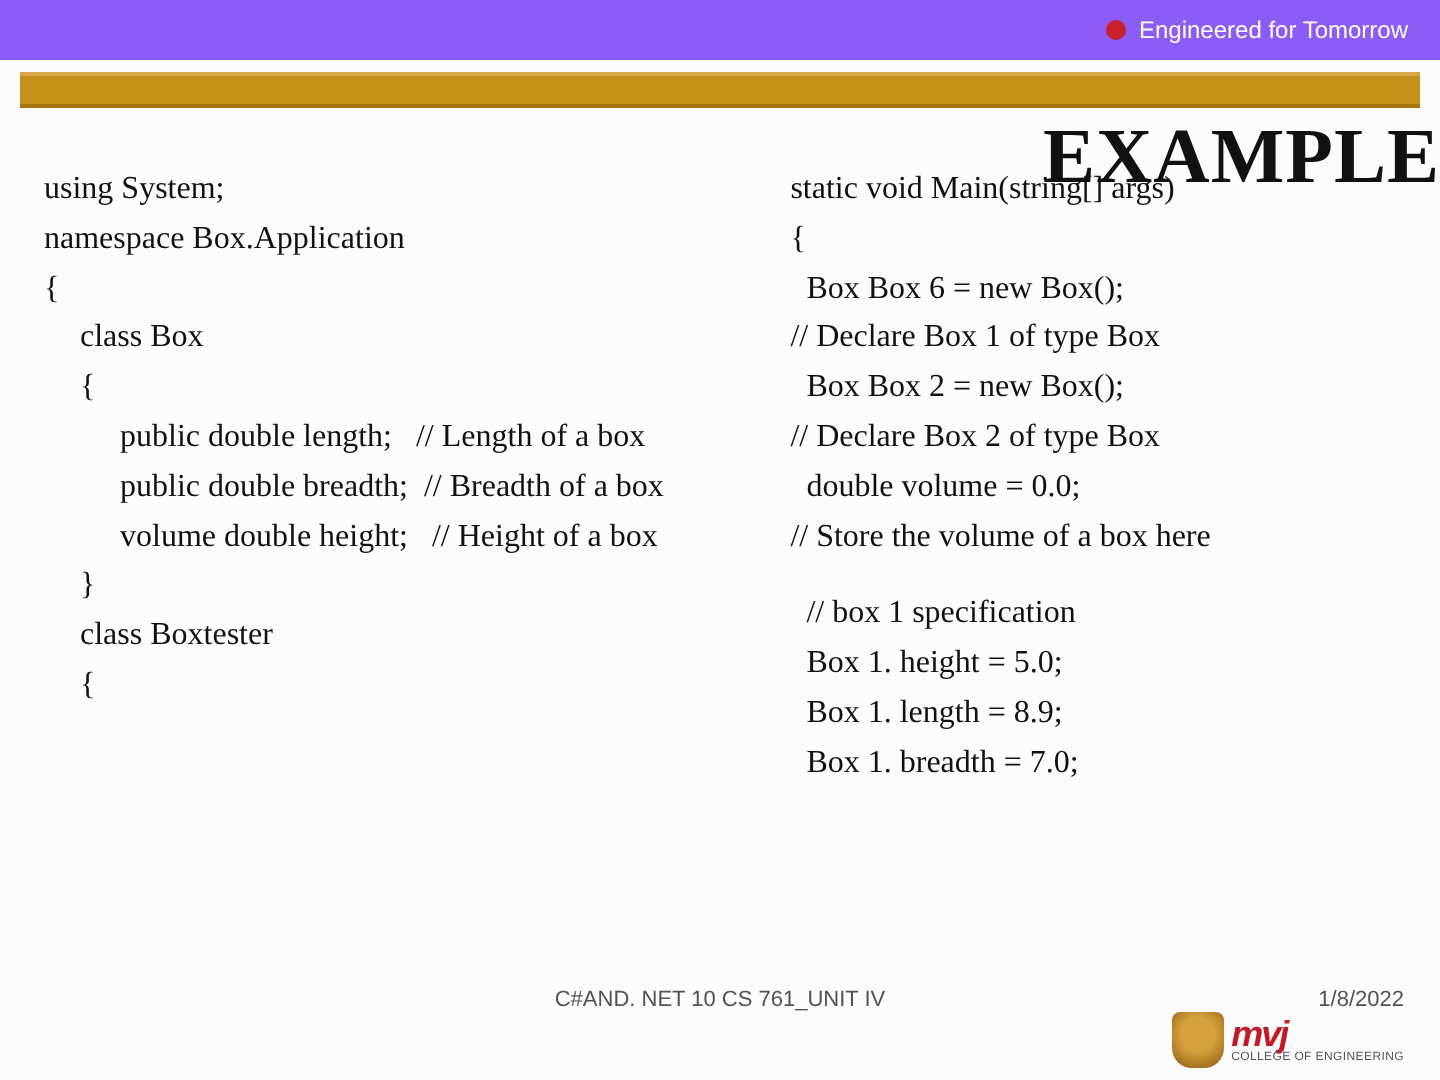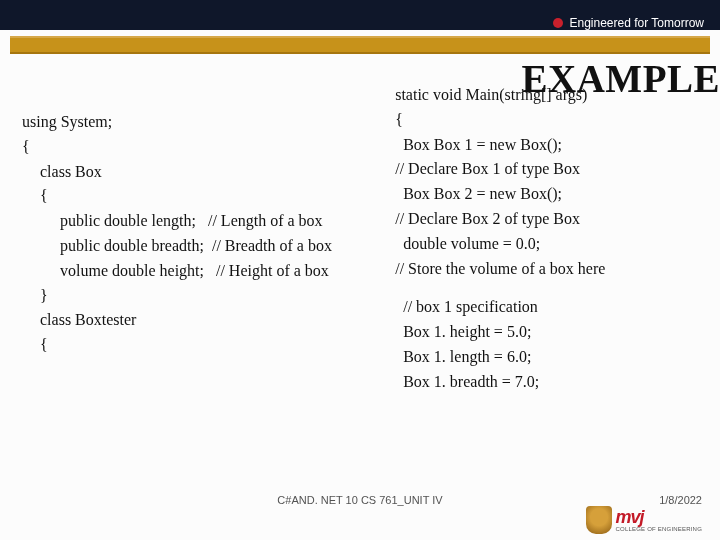--- a/index.html
+++ b/index.html
@@ -5,25 +5,25 @@
   * { margin: 0; padding: 0; box-sizing: border-box; }
   body {
     width: 720px;
     height: 540px;
     background: #fcfcfc;
     font-family: "Times New Roman", Times, serif;
     position: relative;
     overflow: hidden;
   }
   .top-bar {
-    background: #0f172a;
+    background: #8b5cf6;
     height: 30px;
     display: flex;
     justify-content: flex-end;
-    align-items: flex-end;
+    align-items: center;
     padding-right: 16px;
     position: relative;
   }
   .tag-wrap {
     display: flex;
     align-items: center;
   }
   .tag-dot {
     width: 10px;
     height: 10px;
@@ -56,21 +56,20 @@
     display: flex;
     padding: 0 18px 0 22px;
     font-size: 16px;
     color: #111;
     line-height: 1.55;
     margin-top: -18px;
   }
   .col-left {
     width: 54%;
     padding-right: 8px;
-    margin-top: 27px;
   }
   .col-right {
     width: 46%;
     padding-left: 6px;
     padding-top: 0;
   }
   .code-line { white-space: pre-wrap; }
   .ind1 { padding-left: 18px; }
   .ind2 { padding-left: 34px; }
   .footer {
@@ -133,43 +132,44 @@
   </div>
 </div>
 
 <div class="accent-bar"></div>
 
 <div class="title">EXAMPLE</div>
 
 <div class="content">
   <div class="col-left">
     <div class="code-line">using System;</div>
+    <div class="code-line">namespace Box.Application</div>
     <div class="code-line">{</div>
     <div class="code-line ind1">class Box</div>
     <div class="code-line ind1">{</div>
     <div class="code-line ind2"> public double length;   // Length of a box</div>
     <div class="code-line ind2"> public double breadth;  // Breadth of a box</div>
     <div class="code-line ind2"> volume double height;   // Height of a box</div>
     <div class="code-line ind1">}</div>
     <div class="code-line ind1">class Boxtester</div>
     <div class="code-line ind1">{</div>
   </div>
   <div class="col-right">
     <div class="code-line">static void Main(string[] args)</div>
     <div class="code-line">{</div>
-    <div class="code-line">  Box Box 1 = new Box();</div>
+    <div class="code-line">  Box Box 6 = new Box();</div>
     <div class="code-line">// Declare Box 1 of type Box</div>
     <div class="code-line">  Box Box 2 = new Box();</div>
     <div class="code-line">// Declare Box 2 of type Box</div>
     <div class="code-line">  double volume = 0.0;</div>
     <div class="code-line">// Store the volume of a box here</div>
     <div style="height:14px"></div>
     <div class="code-line">  // box 1 specification</div>
     <div class="code-line">  Box 1. height = 5.0;</div>
-    <div class="code-line">  Box 1. length = 6.0;</div>
+    <div class="code-line">  Box 1. length = 8.9;</div>
     <div class="code-line">  Box 1. breadth = 7.0;</div>
   </div>
 </div>
 
 <div class="footer">
   <span>1/8/2022</span>
   <span class="footer-center">C#AND. NET 10 CS 761_UNIT IV</span>
   <div class="logo">
     <div class="logo-crest"></div>
     <div class="logo-text">

